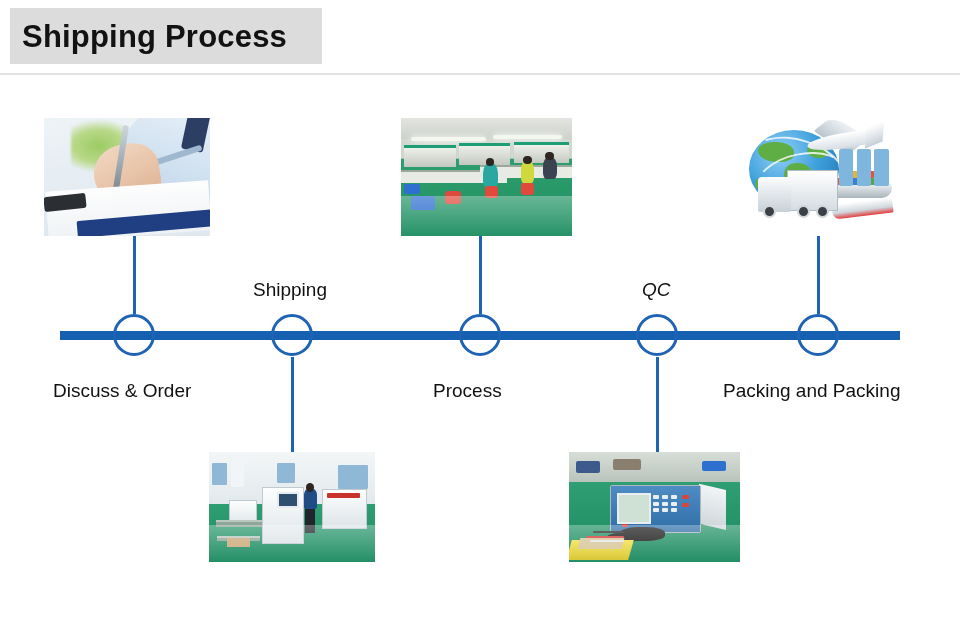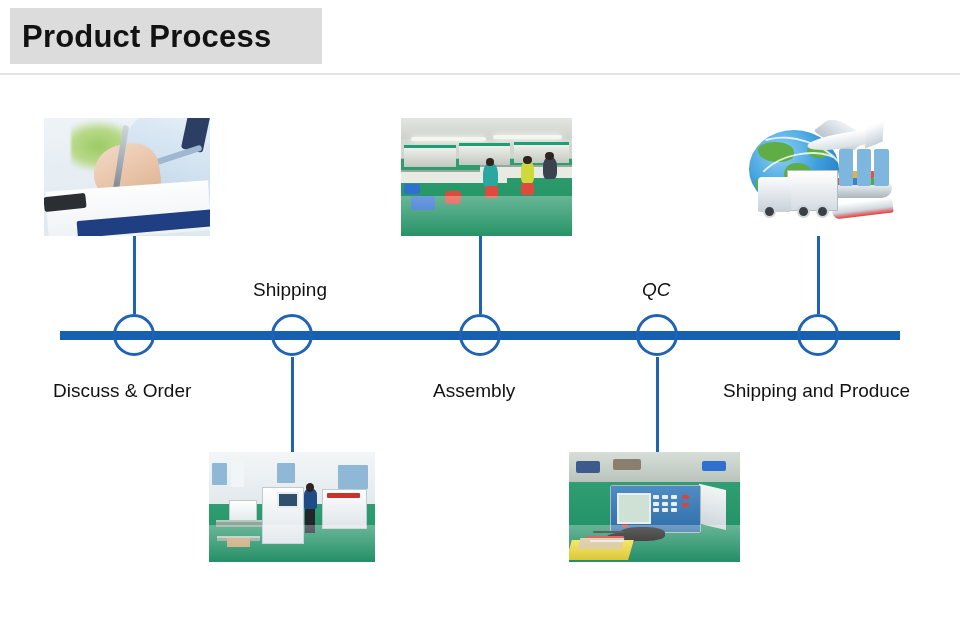--- a/index.html
+++ b/index.html
@@ -281,21 +281,21 @@
   .qc-board {
     position: absolute; left: 6%; bottom: 12%; width: 26%; height: 10%;
     background: #d8c79a; transform: skewX(-14deg);
   }
   .qc-wire { position: absolute; height: 2px; border-radius: 1px; }
 </style>
 </head>
 <body>
 
 <div id="header-band">
-  <div id="page-title">Product Process</div>
+  <div id="page-title">Shipping Process</div>
 </div>
 <div id="header-divider"></div>
 
 <div class="thumb img-sign" style="left:44px; top:118px; width:166px; height:118px;">
   <div class="thumb-inner">
     <div class="sign-greenblur"></div>
     <div class="sign-shirt"></div>
     <div class="sign-tie"></div>
     <div class="sign-cuffline"></div>
     <div class="sign-hand"></div>
@@ -372,22 +372,22 @@
 <div class="node" style="left:113px; top:314px;"></div>
 <div class="node" style="left:271px; top:314px;"></div>
 <div class="node" style="left:459px; top:314px;"></div>
 <div class="node" style="left:636px; top:314px;"></div>
 <div class="node" style="left:797px; top:314px;"></div>
 
 <div class="stage-label" style="left:253px; top:280px;">Shipping</div>
 <div class="stage-label" style="left:642px; top:280px;font-style:italic;">QC</div>
 
 <div class="stage-label" style="left:53px; top:381px;">Discuss &amp; Order</div>
-<div class="stage-label" style="left:433px; top:381px;">Assembly</div>
-<div class="stage-label" style="left:723px; top:381px;">Shipping and Produce</div>
+<div class="stage-label" style="left:433px; top:381px;">Process</div>
+<div class="stage-label" style="left:723px; top:381px;">Packing and Packing</div>
 
 <div class="thumb img-produce" style="left:209px; top:452px; width:166px; height:110px;">
   <div class="thumb-inner">
     <div class="pw-wall"></div>
     <div class="pw-panel" style="left:2%;  top:10%; width:9%;  height:20%;"></div>
     <div class="pw-panel" style="left:13%; top:8%;  width:8%;  height:24%; background:#f2f5f7;"></div>
     <div class="pw-panel" style="left:41%; top:10%; width:11%; height:18%;"></div>
     <div class="pw-panel" style="left:78%; top:12%; width:18%; height:22%;"></div>
     <div class="pw-machine" style="left:32%; top:32%; width:24%; height:50%;"></div>
     <div class="pw-screen" style="left:41%; top:36%; width:11%; height:11%;"></div>

